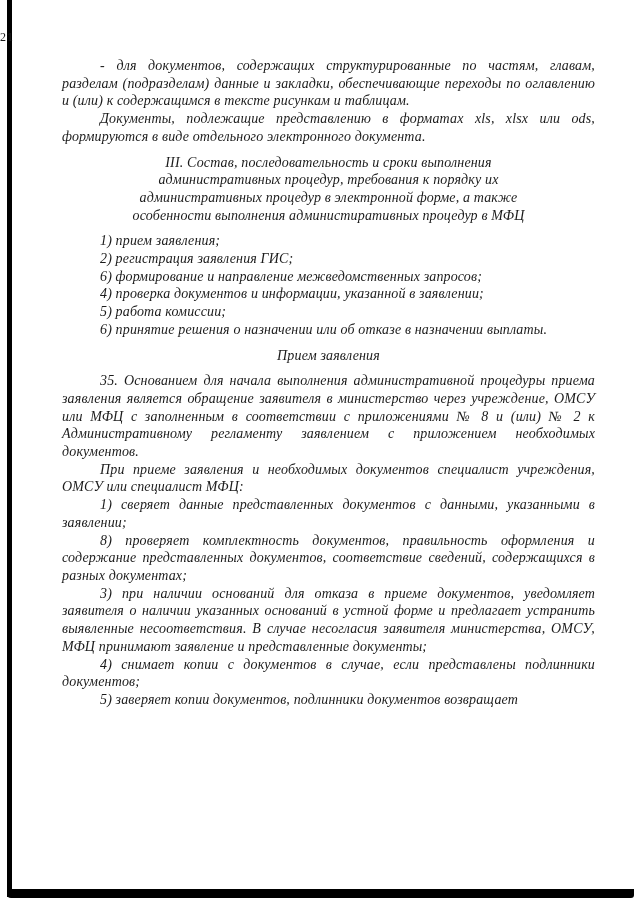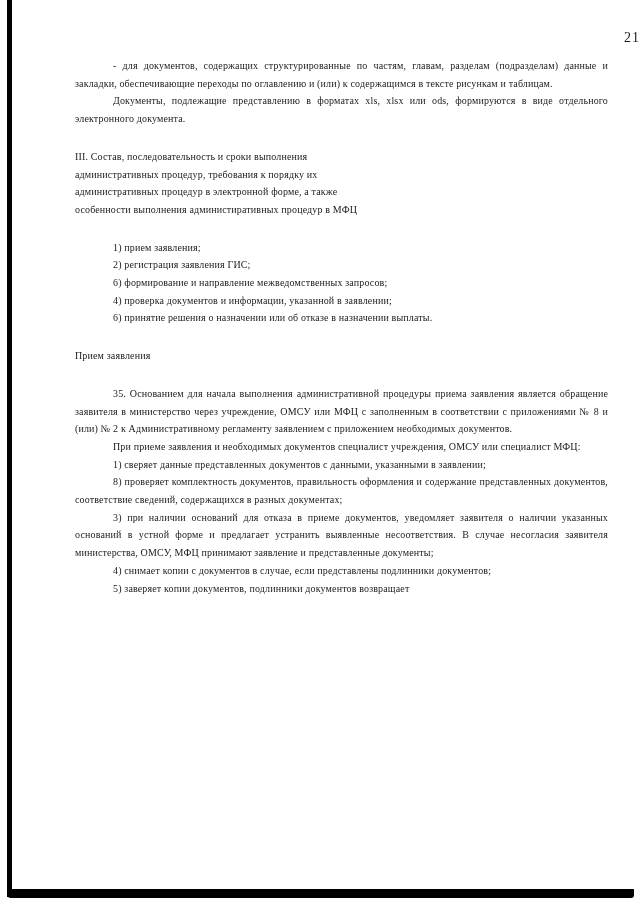--- a/index.html
+++ b/index.html
@@ -31,41 +31,42 @@
     width: 627px;
     height: 9px;
     background: #000000;
     border-radius: 0 0 3px 4px;
   }
   .page-number {
     position: absolute;
     top: 30px;
     left: 0;
     width: 100%;
-    text-align: right;
-    font-size: 14px;
+    text-align: left;
+    font-size: 12px;
     letter-spacing: 1px;
   }
   .content {
     position: absolute;
-    left: 75px;
+    left: 62px;
     top: 57px;
     width: 533px;
-    font-size: 10px;
+    font-size: 14px;
     line-height: 17.7px;
     letter-spacing: 0.15px;
+    font-style: italic;
   }
   .para {
     margin: 0;
     text-align: justify;
     text-indent: 38px;
   }
   .heading {
-    text-align: left;
-    margin: 20px 0;
+    text-align: center;
+    margin: 8px 0;
   }
   .heading div {
     margin: 0;
   }
 </style>
 </head>
 <body>
 
 <div class="page">
 
@@ -86,20 +87,21 @@
       <div>административных процедур в электронной форме, а также</div>
       <div>особенности выполнения администиративных процедур в МФЦ</div>
     </div>
 
 
 
     <p class="para">1) прием заявления;</p>
     <p class="para">2) регистрация заявления ГИС;</p>
     <p class="para">6) формирование и направление межведомственных запросов;</p>
     <p class="para">4) проверка документов и информации, указанной в заявлении;</p>
+    <p class="para">5) работа комиссии;</p>
     <p class="para">6) принятие решения о назначении или об отказе в назначении выплаты.</p>
 
     <div class="heading">Прием заявления</div>
 
     <p class="para">35. Основанием для начала выполнения административной процедуры приема заявления является обращение заявителя в министерство через учреждение, ОМСУ или МФЦ с заполненным в соответствии с приложениями № 8 и (или) № 2 к Административному регламенту заявлением с приложением необходимых документов.</p>
 
     <p class="para">При приеме заявления и необходимых документов специалист учреждения, ОМСУ или специалист МФЦ:</p>
 
     <p class="para">1) сверяет данные представленных документов с данными, указанными в заявлении;</p>
     <p class="para">8) проверяет комплектность документов, правильность оформления и содержание представленных документов, соответствие сведений, содержащихся в разных документах;</p>

